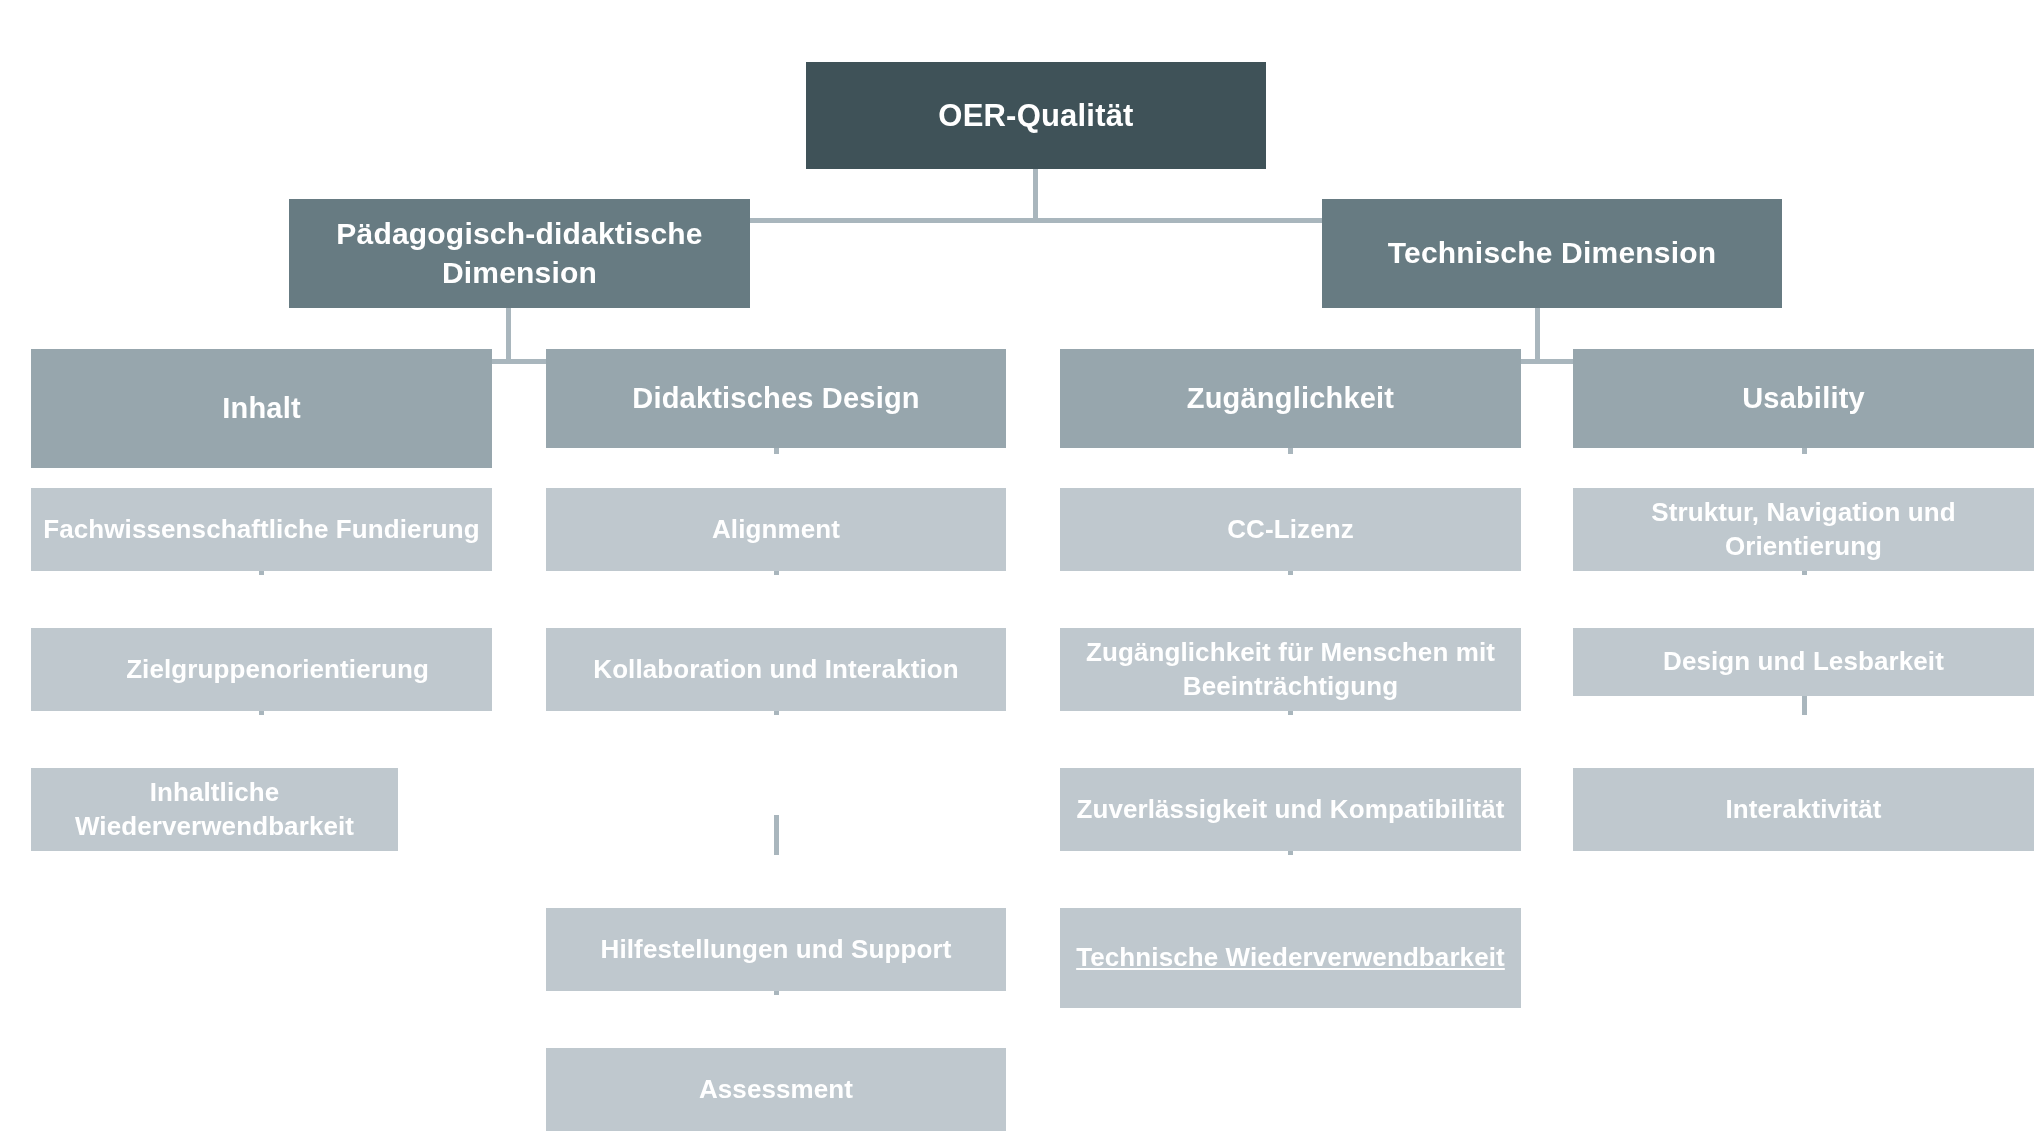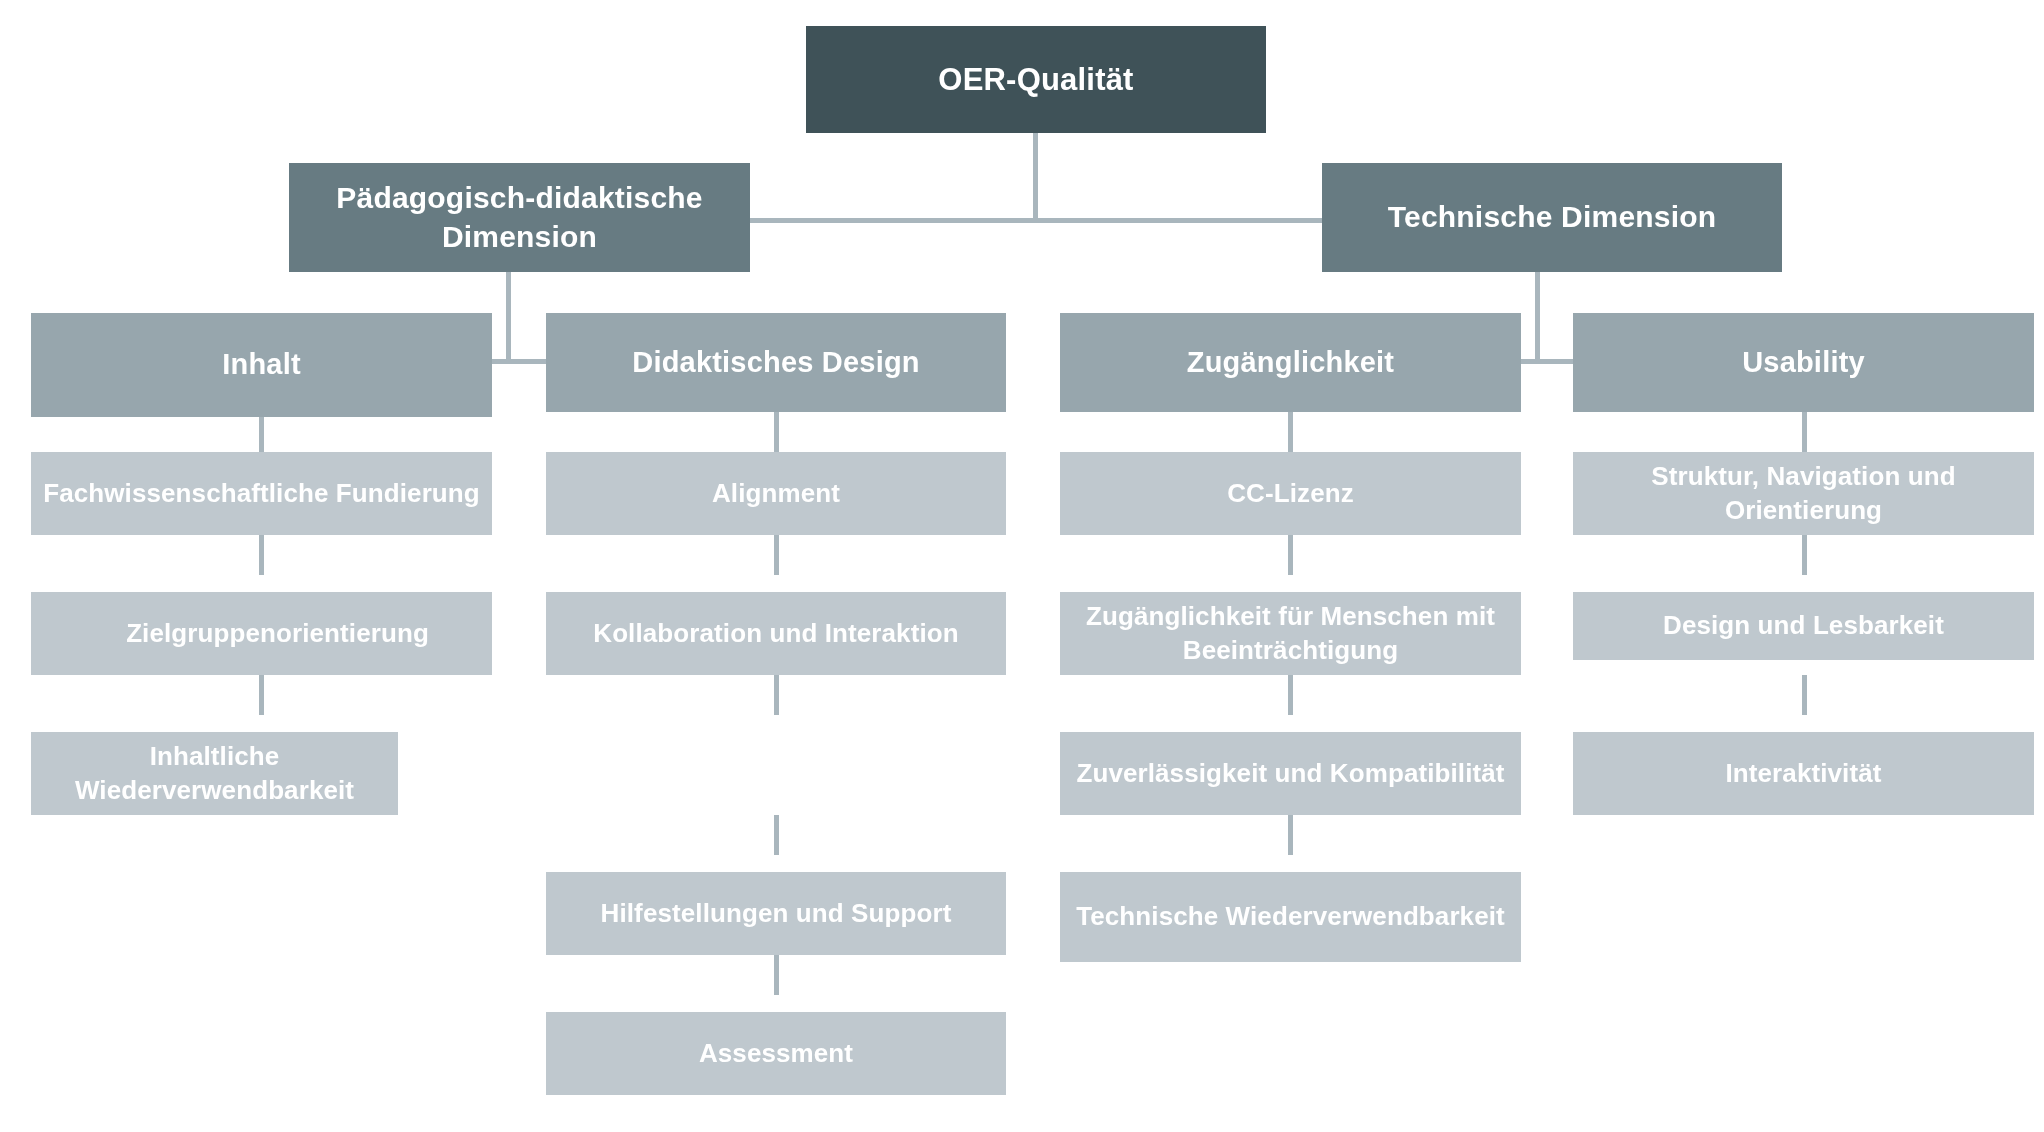--- a/index.html
+++ b/index.html
@@ -32,20 +32,21 @@
     position: absolute;
     box-sizing: border-box;
     display: flex;
     align-items: center;
     justify-content: center;
     text-align: center;
     color: #ffffff;
     font-weight: bold;
     line-height: 1.28;
     padding: 4px 12px;
+    margin-top: 36px;
     -webkit-font-smoothing: antialiased;
   }
 
   .node.root {
     background: #3F5258;
     font-size: 31px;
     letter-spacing: 0.2px;
   }
   .node.dim {
     background: #677B82;
@@ -95,36 +96,36 @@
 
   <div class="conn conn-v" style="left:1802px; top:412px; height:42px;"></div>
   <div class="conn conn-v" style="left:1802px; top:535px; height:40px;"></div>
   <div class="conn conn-v" style="left:1802px; top:675px; height:40px;"></div>
 
   <div class="node root" style="left:806px; top:26px; width:460px; height:107px;">OER-Qualität</div>
 
   <div class="node dim" style="left:289px; top:163px; width:461px; height:109px;">Pädagogisch-didaktische Dimension</div>
   <div class="node dim" style="left:1322px; top:163px; width:460px; height:109px;">Technische Dimension</div>
 
-  <div class="node cat" style="left:31px; top:313px; width:461px; height:104px;">Inhalt</div>
+  <div class="node cat" style="left:31px; top:313px; width:461px; height:119px;">Inhalt</div>
   <div class="node cat" style="left:546px; top:313px; width:460px; height:99px;">Didaktisches Design</div>
   <div class="node cat" style="left:1060px; top:313px; width:461px; height:99px;">Zugänglichkeit</div>
   <div class="node cat" style="left:1573px; top:313px; width:461px; height:99px;">Usability</div>
 
   <div class="node leaf" style="left:31px; top:452px; width:461px; height:83px;">Fachwissenschaftliche Fundierung</div>
   <div class="node leaf" style="left:31px; top:592px; width:461px; height:83px;padding-left:44px;">Zielgruppenorientierung</div>
   <div class="node leaf" style="left:31px; top:732px; width:367px; height:83px;">Inhaltliche Wiederverwendbarkeit</div>
 
   <div class="node leaf" style="left:546px; top:452px; width:460px; height:83px;">Alignment</div>
   <div class="node leaf" style="left:546px; top:592px; width:460px; height:83px;">Kollaboration und Interaktion</div>
   <div class="node leaf" style="left:546px; top:872px; width:460px; height:83px;">Hilfestellungen und Support</div>
   <div class="node leaf" style="left:1060px; top:452px; width:461px; height:83px;">CC-Lizenz</div>
 
   <div class="node leaf" style="left:546px; top:1012px; width:460px; height:83px;">Assessment</div>
   <div class="node leaf" style="left:1060px; top:592px; width:461px; height:83px;">Zugänglichkeit für Menschen mit Beeinträchtigung</div>
   <div class="node leaf" style="left:1060px; top:732px; width:461px; height:83px;">Zuverlässigkeit und Kompatibilität</div>
-  <div class="node leaf" style="left:1060px; top:872px; width:461px; height:90px;">Technische Wiederverwendbarkeit</div>
+  <div class="node leaf" style="left:1060px; top:872px; width:461px; height:100px;text-decoration:underline;">Technische Wiederverwendbarkeit</div>
 
   <div class="node leaf" style="left:1573px; top:452px; width:461px; height:83px;">Struktur, Navigation und Orientierung</div>
   <div class="node leaf" style="left:1573px; top:592px; width:461px; height:68px;">Design und Lesbarkeit</div>
   <div class="node leaf" style="left:1573px; top:732px; width:461px; height:83px;">Interaktivität</div>
 
 </div>
 
 </body></html>

